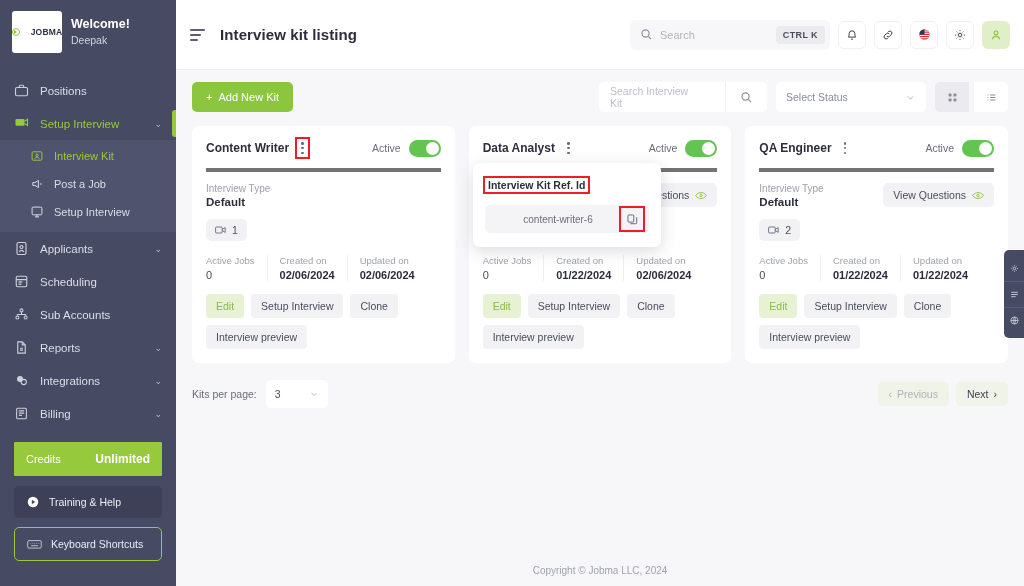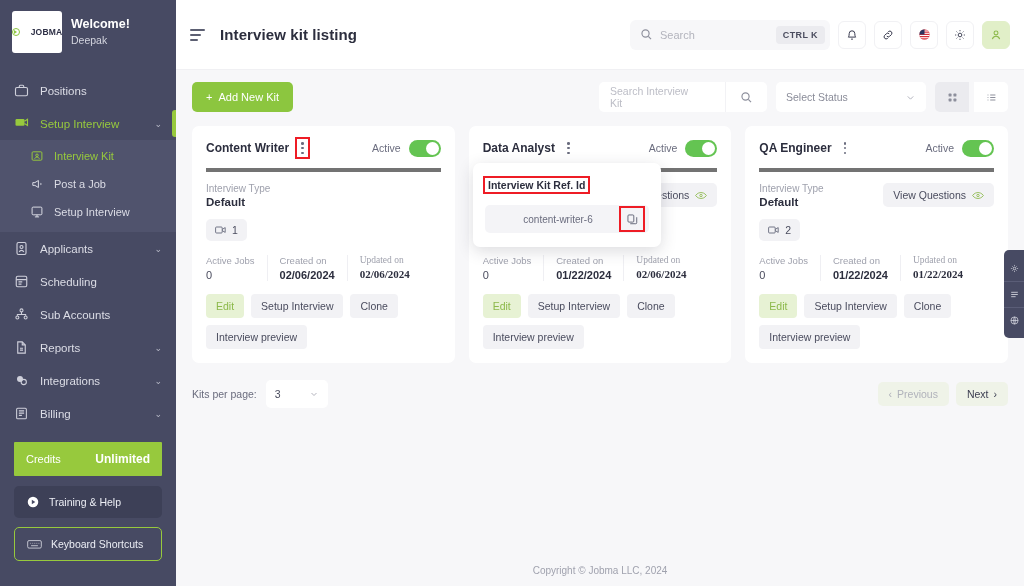--- a/index.html
+++ b/index.html
@@ -153,21 +153,21 @@
     margin-left:auto; background:#f2f2f5; border-radius:5px; padding:6px 10px;
     font-size:10.5px; color:#4a4c5e; display:flex; align-items:center; gap:6px; cursor:pointer;
   }
   .vid-badge {
     display:inline-flex; align-items:center; gap:5px; background:#f2f2f5;
     border-radius:5px; padding:5px 9px; margin-top:11px; font-size:10.5px; color:#4a4c5e;
   }
 
   .meta { display:flex; margin-top:14px; }
   .meta-col { padding-right:12px; border-right:1px solid #efeff3; margin-right:12px; }
-  .meta-col:last-child { border-right:none;font-family:Liberation Serif, serif; }
+  .meta-col:last-child { border-right:none; }
   .meta-lbl { font-size:9.5px; color:#9fa1ad; }
   .meta-val { font-size:11px; font-weight:bold; color:#2c2e3e; margin-top:3px; }
   .meta-val.plain { font-weight:normal; color:#4a4c5e; }
 
   .card-actions { display:flex; flex-wrap:wrap; gap:7px; margin-top:13px; }
   .chip {
     background:#f2f2f5; border-radius:4px; padding:6px 10px; font-size:10.5px; color:#4a4c5e; cursor:pointer;
   }
   .chip.edit { background:#e7f2d4; color:#8cb94a; }
 

